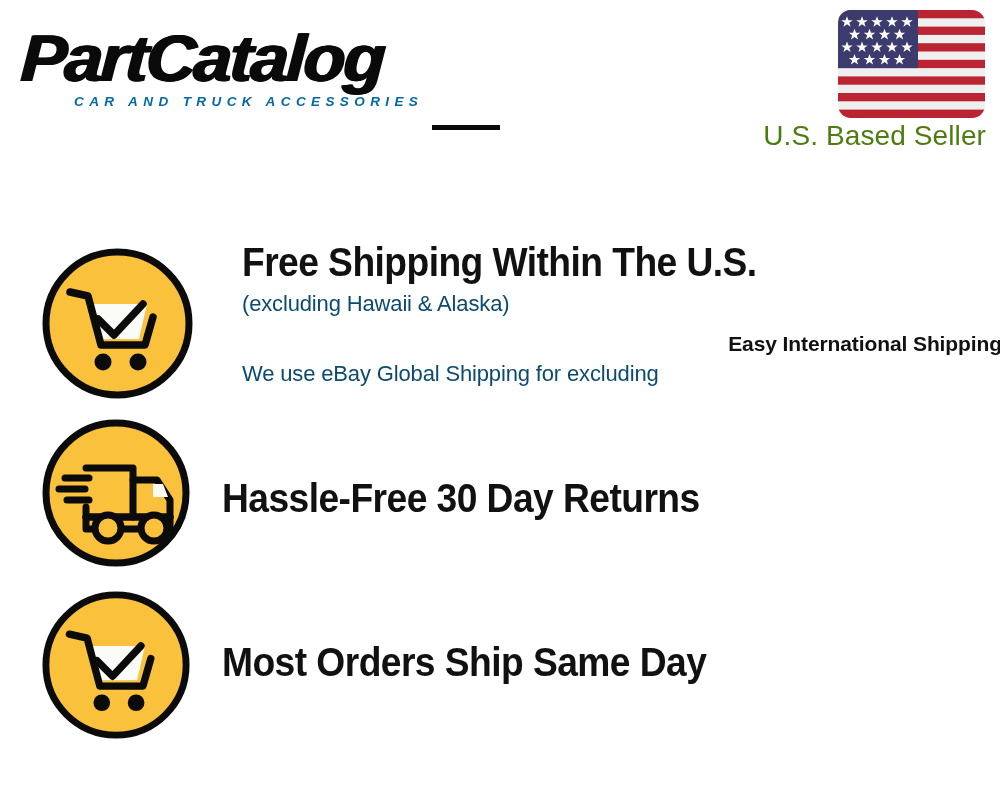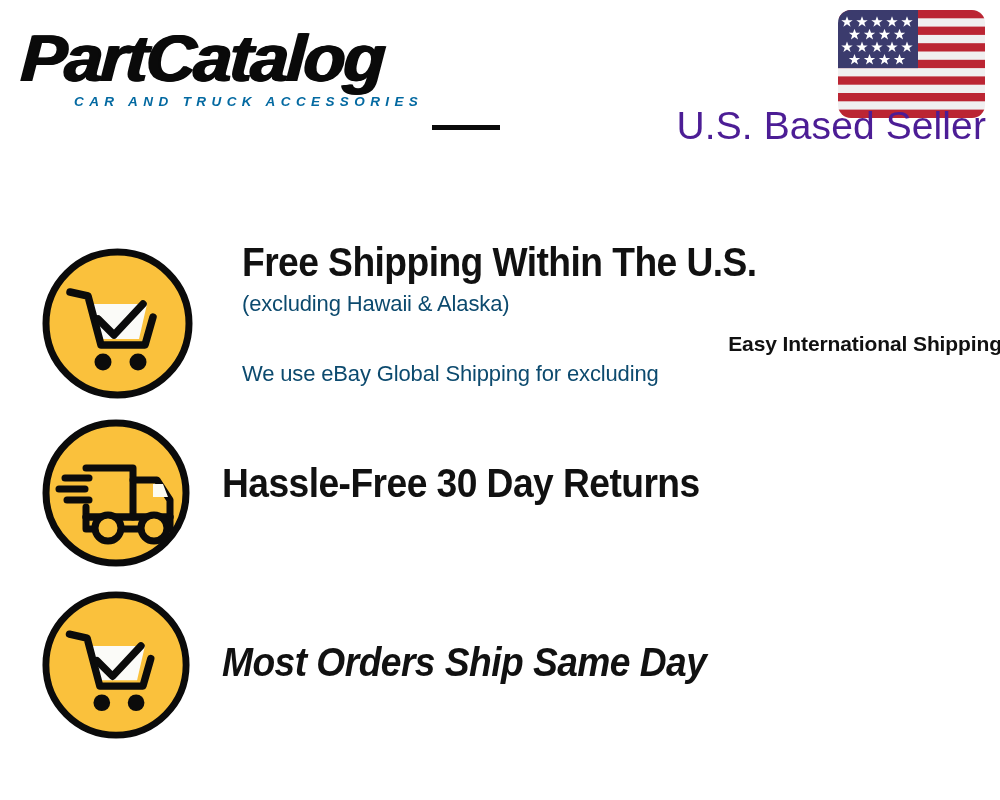--- a/index.html
+++ b/index.html
@@ -62,25 +62,25 @@
     left: 838px;
     top: 10px;
     width: 147px;
     height: 108px;
   }
   .flag-wrap svg { display: block; }
 
   .seller-text {
     position: absolute;
     right: 14px;
-    top: 104px;
-    font-size: 39px;
+    top: 120px;
+    font-size: 28px;
     font-weight: normal;
     letter-spacing: 0.1px;
-    color: #4c1d95;
+    color: #4d7c0f;
     white-space: nowrap;
   }
 
   
   .feature {
     position: absolute;
     left: 0;
     width: 1000px;
   }
   .icon-badge {
@@ -126,25 +126,25 @@
   
   #row-free { top: 240px; }
   #row-free .icon-badge { top: 7px; }
   #row-free .feature-text { top: 0px; margin-left: 20px; }
   #row-free .headline { margin-top: 0px; }
   #row-free .sub-paren { margin-top: 5px; }
   #row-free .sub-easy { margin-top: 9px; text-align: right; }
 
   #row-returns { top: 418px; }
   #row-returns .icon-badge { top: 0px; }
-  #row-returns .feature-text { top: 43px; }
+  #row-returns .feature-text { top: 58px; }
 
   #row-sameday { top: 590px; }
   #row-sameday .icon-badge { top: 0px; }
-  #row-sameday .feature-text { top: 50px; font-style: italic; }
+  #row-sameday .feature-text { top: 50px; }
 </style>
 </head>
 <body>
 
 <div class="logo-block">
   <div class="logo-wordmark">PartCatalog</div>
   <div class="logo-tagline">CAR AND TRUCK ACCESSORIES</div>
   <div class="logo-rule"></div>
 </div>
 

